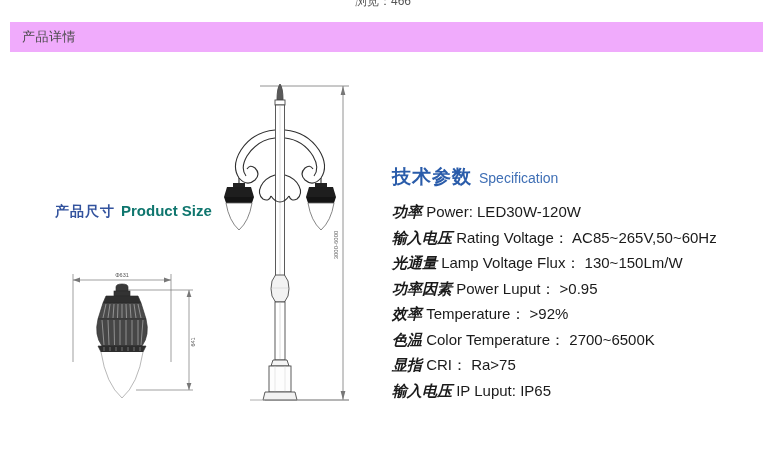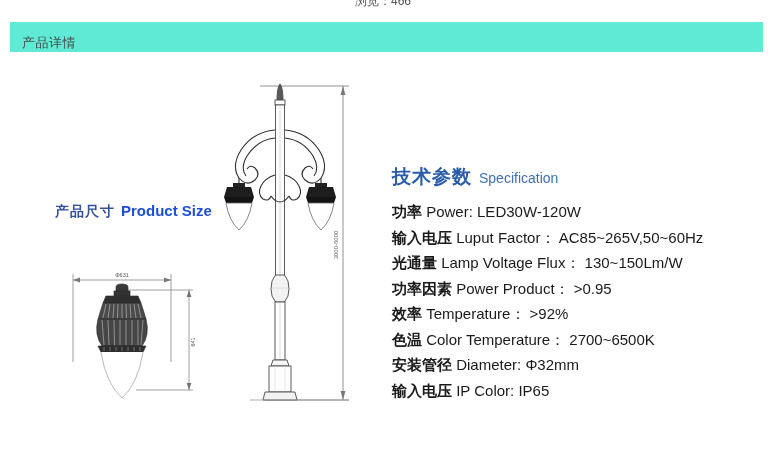--- a/index.html
+++ b/index.html
@@ -39,23 +39,23 @@
     white-space: nowrap;
   }
 
   
   .section-bar {
     position: absolute;
     top: 22px;
     left: 10px;
     width: 753px;
     height: 30px;
-    background: #5eead4;
+    background: #f0abfc;
     display: flex;
-    align-items: flex-end;
+    align-items: center;
   }
   .section-bar-title {
     font-size: 13px;
     color: #4a4a4a;
     padding-left: 12px;
     letter-spacing: 0.5px;
     font-weight: 500;
   }
 
   
@@ -75,21 +75,21 @@
     white-space: nowrap;
   }
   .ps-cn {
     font-size: 14px;
     color: #33539e;
     font-weight: bold;
     letter-spacing: 1px;
   }
   .ps-en {
     font-size: 15px;
-    color: #1d4ed8;
+    color: #0f766e;
     font-weight: bold;
     margin-left: 6px;
   }
 
   
   .drawing-head {
     position: absolute;
     left: 58px;
     top: 210px;
     width: 150px;
@@ -128,20 +128,21 @@
     margin-top: 43px;
   }
   .spec-line {
     font-size: 15px;
     color: #1a1a1a;
     line-height: 25.5px;
     white-space: nowrap;
   }
   .spec-line .lbl-cn {
     font-weight: bold;
+    font-style: italic;
   }
 </style>
 </head>
 <body>
 
 <div class="page">
 
   <div class="views-strip">
     <div class="views-text">浏览：466</div>
   </div>
@@ -306,56 +307,56 @@
       </div>
 
       <div class="spec-line">
         <span class="lbl-cn">功率</span>
         <span>Power:</span>
         <span>LED30W-120W</span>
       </div>
 
       <div class="spec-line">
         <span class="lbl-cn">输入电压</span>
-        <span>Luput Factor：</span>
+        <span>Rating Voltage：</span>
         <span>AC85~265V,50~60Hz</span>
       </div>
 
       <div class="spec-line">
         <span class="lbl-cn">光通量</span>
         <span>Lamp Voltage Flux：</span>
         <span>130~150Lm/W</span>
       </div>
 
       <div class="spec-line">
         <span class="lbl-cn">功率因素</span>
-        <span>Power Product：</span>
+        <span>Power Luput：</span>
         <span>&gt;0.95</span>
       </div>
 
       <div class="spec-line">
         <span class="lbl-cn">效率</span>
         <span>Temperature：</span>
         <span>&gt;92%</span>
       </div>
 
       <div class="spec-line">
         <span class="lbl-cn">色温</span>
         <span>Color Temperature：</span>
         <span>2700~6500K</span>
       </div>
 
-
-      <div class="spec-line">
-        <span class="lbl-cn">安装管径</span>
-        <span>Diameter:</span>
-        <span>Φ32mm</span>
-      </div>
+      <div class="spec-line">
+        <span class="lbl-cn">显指</span>
+        <span>CRI：</span>
+        <span>Ra&gt;75</span>
+      </div>
+
 
       <div class="spec-line">
         <span class="lbl-cn">输入电压</span>
-        <span>IP Color:</span>
+        <span>IP Luput:</span>
         <span>IP65</span>
       </div>
     </div>
 
   </div>
 </div>
 
 </body></html>

